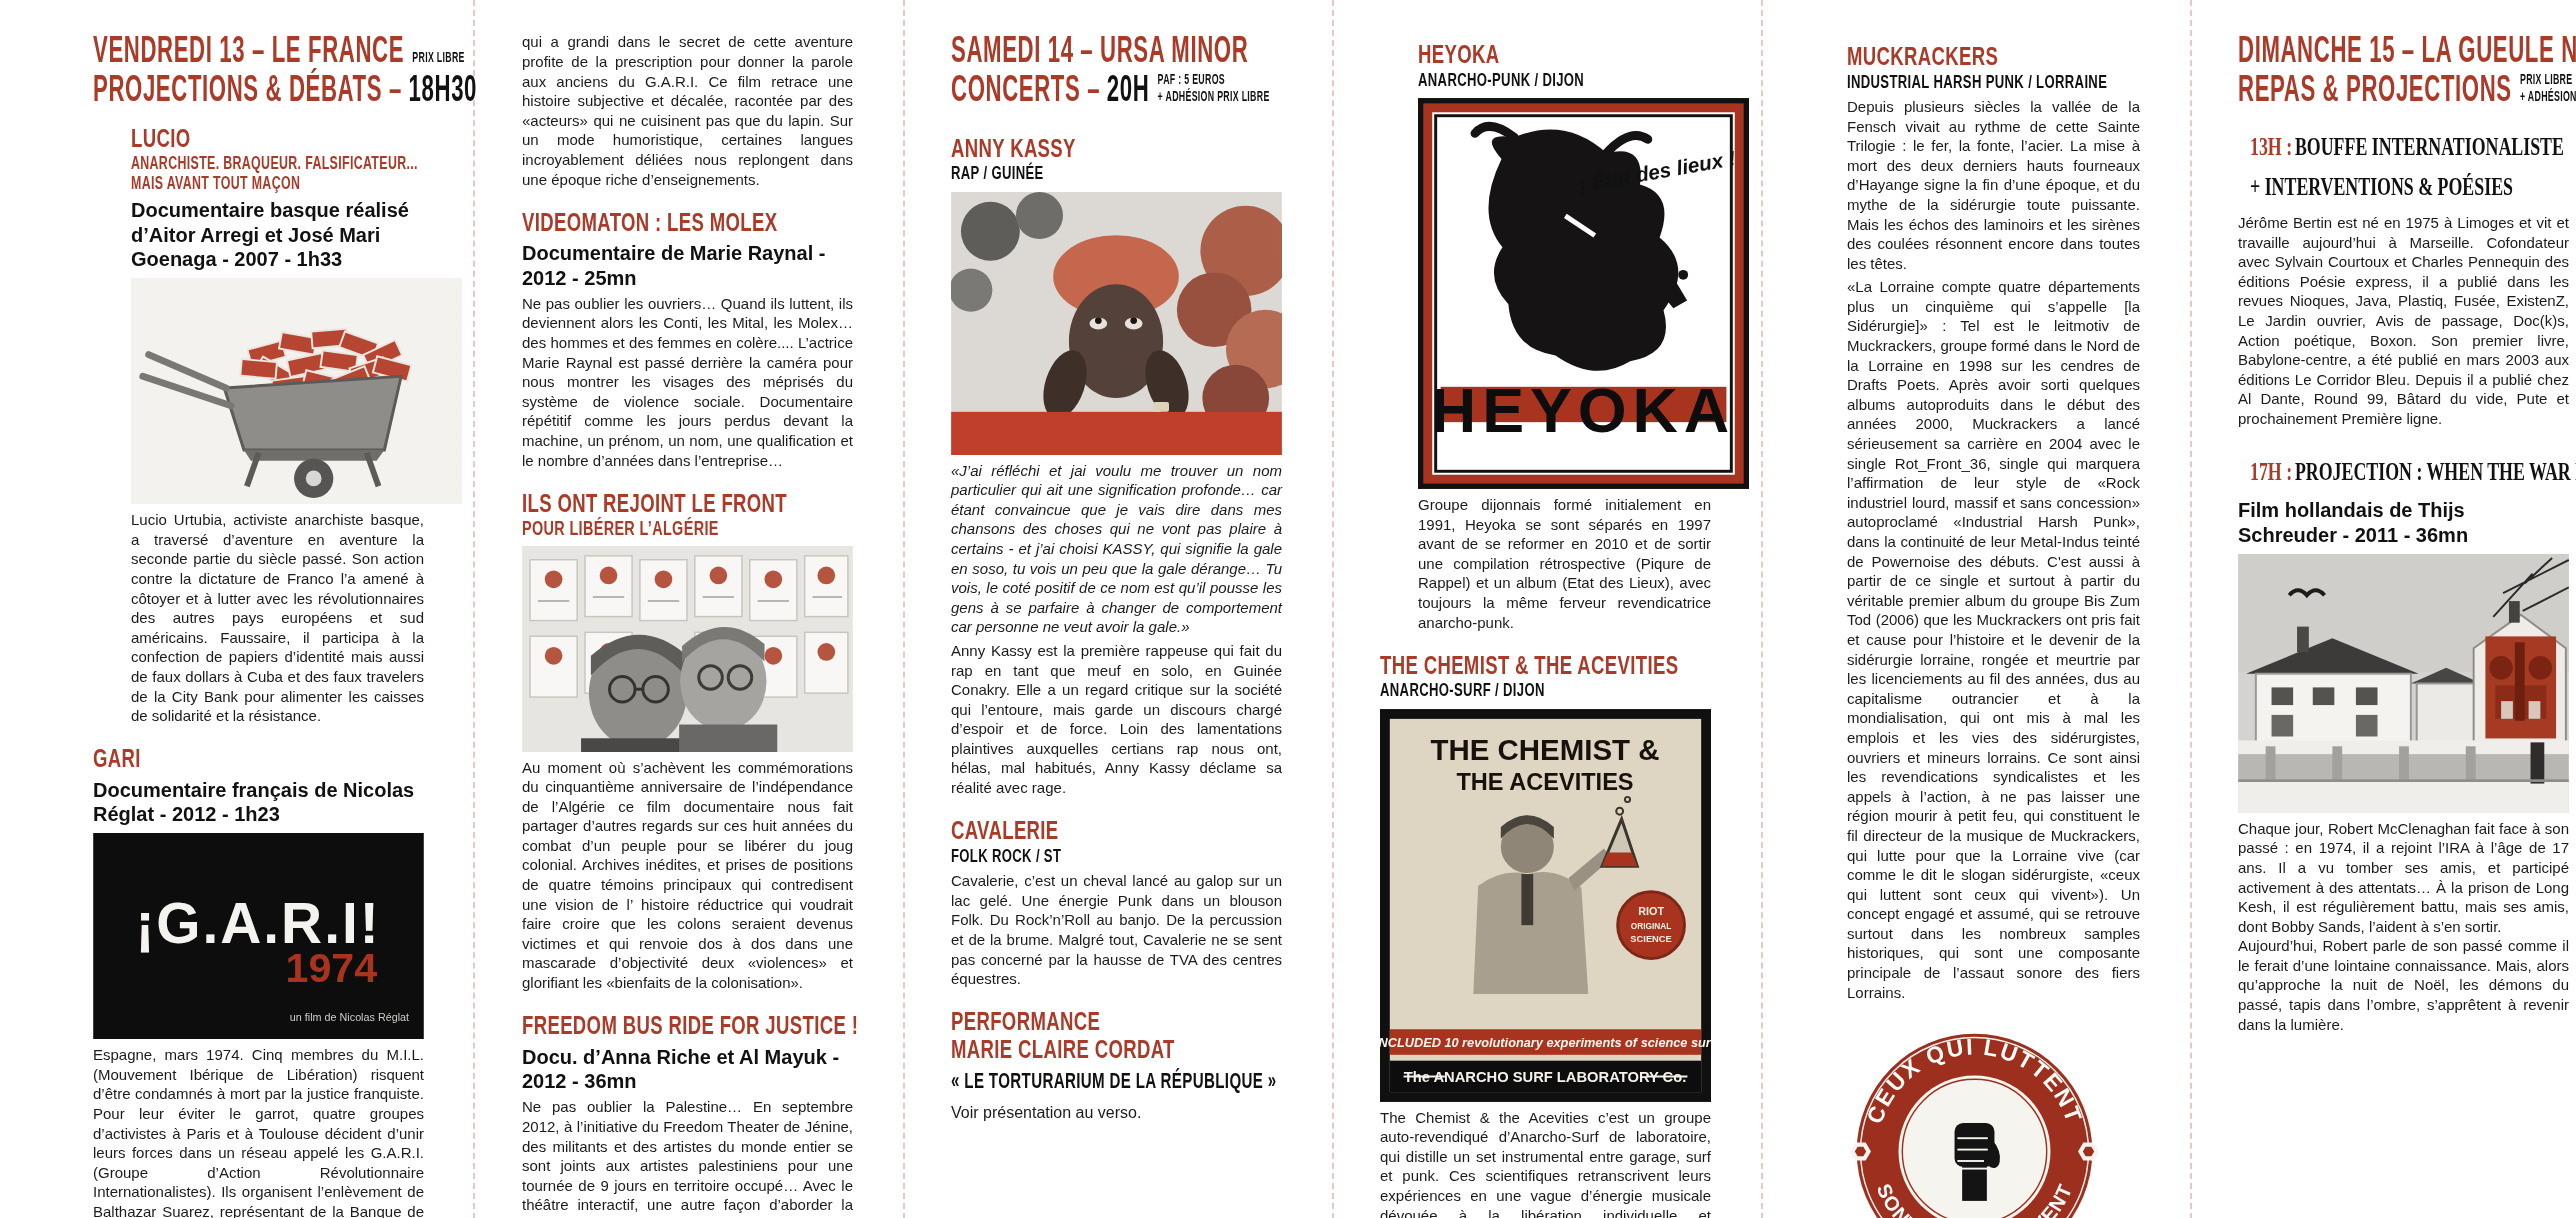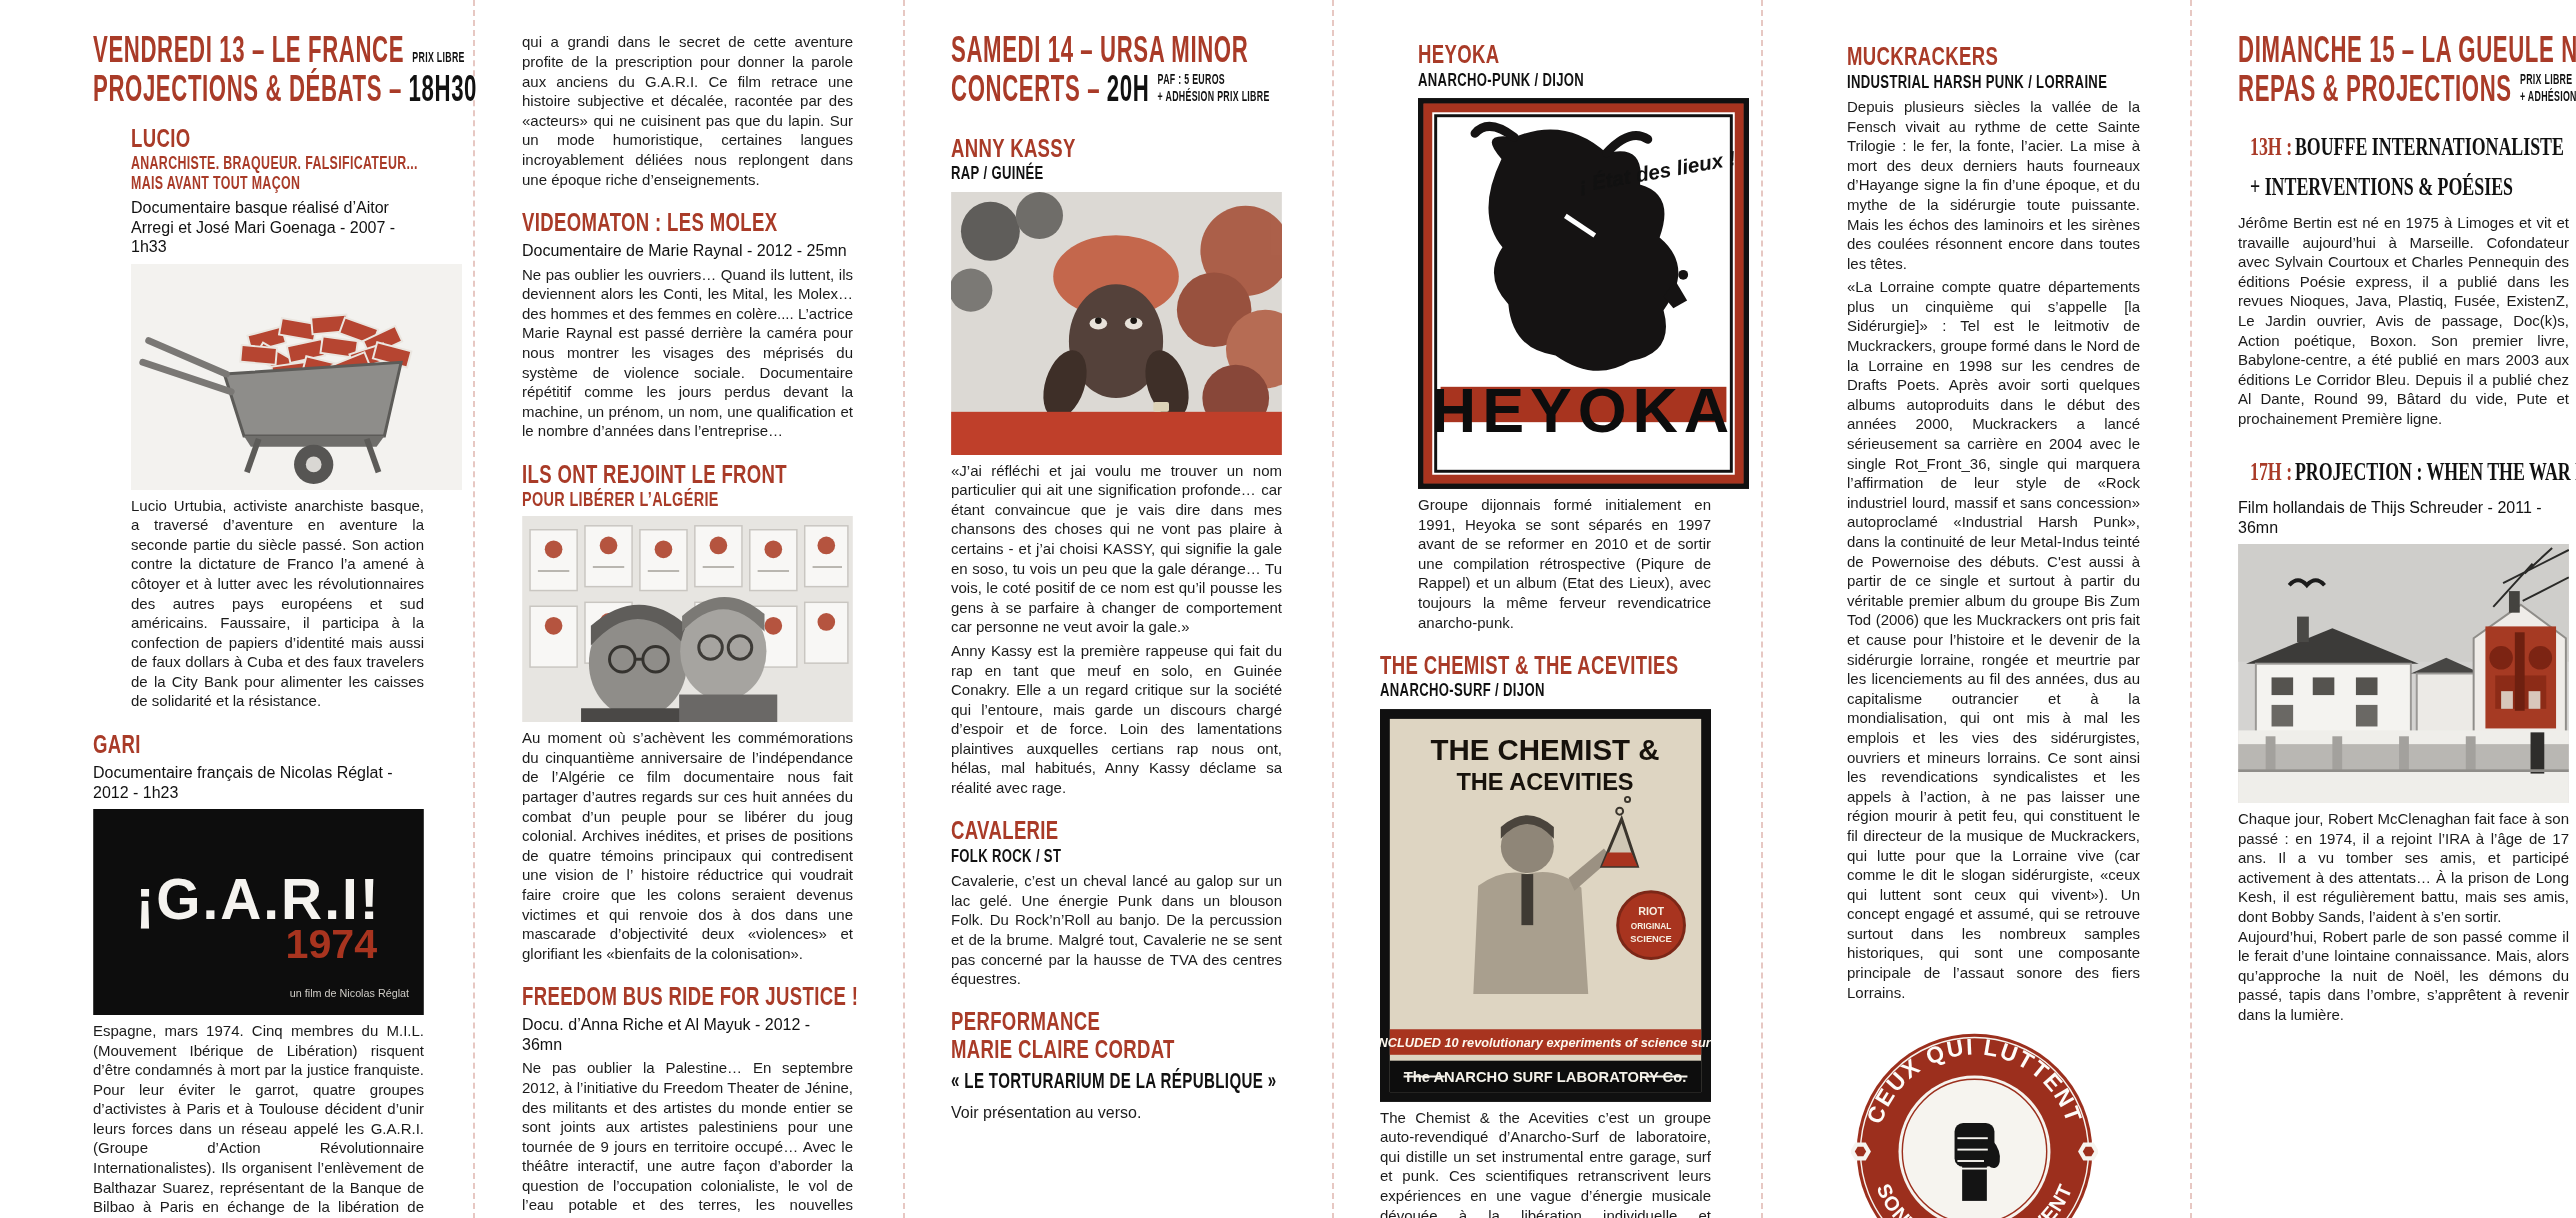--- a/index.html
+++ b/index.html
@@ -18,23 +18,23 @@
   .daytitle .time{color:#111;}
   .daynote{font-size:14.7px;font-weight:bold;color:#111;letter-spacing:0.5px;line-height:1.2;
     display:inline-block;vertical-align:baseline;margin-left:13.7px;}
   .daynote .nl{display:block;}
   .titleblock{margin-bottom:15.7px;}
   .sh{font-size:26.5px;font-weight:bold;color:#a93b28;letter-spacing:0.5px;line-height:1.04;margin:0;}
   .sh2{font-size:20.6px;}
   .sub{font-size:17.7px;font-weight:bold;color:#111;letter-spacing:0.5px;line-height:1.15;}
   .sub.red{color:#a93b28;}
   .genre{font-size:18.7px;font-weight:bold;color:#111;letter-spacing:0.5px;line-height:1.2;}
-  .credit{font-size:16px;font-weight:normal;color:#111;line-height:1.22;margin:4.9px 0 3.9px 0;}
+  .credit{font-size:20px;font-weight:bold;color:#111;line-height:1.22;margin:4.9px 0 3.9px 0;}
   .body{font-size:15px;line-height:19.6px;text-align:justify;margin:3.9px 0 0 0;color:#1b1b1b;}
-  .body.i{}
+  .body.i{font-style:italic;}
   .sec{margin-top:19.6px;}
   .sec.first{margin-top:0;padding-left:38px;}
   .photo{display:block;margin:6.9px 0 5.9px 0;}
   .hourline{line-height:1.1;margin:12px;font-family:Liberation Serif, serif;}
   .hour-red{color:#a93b28;font-weight:bold;font-size:25.5px;}
   .hour-black{color:#111;font-weight:bold;font-size:25.5px;}
   .quotepiece{font-size:21.6px;font-weight:bold;color:#111;letter-spacing:0.5px;margin-top:5.9px;}
   .verso{font-size:16px;margin-top:11.8px;}
   .logoWrap{display:flex;justify-content:center;margin-top:25.5px;}
 </style>

